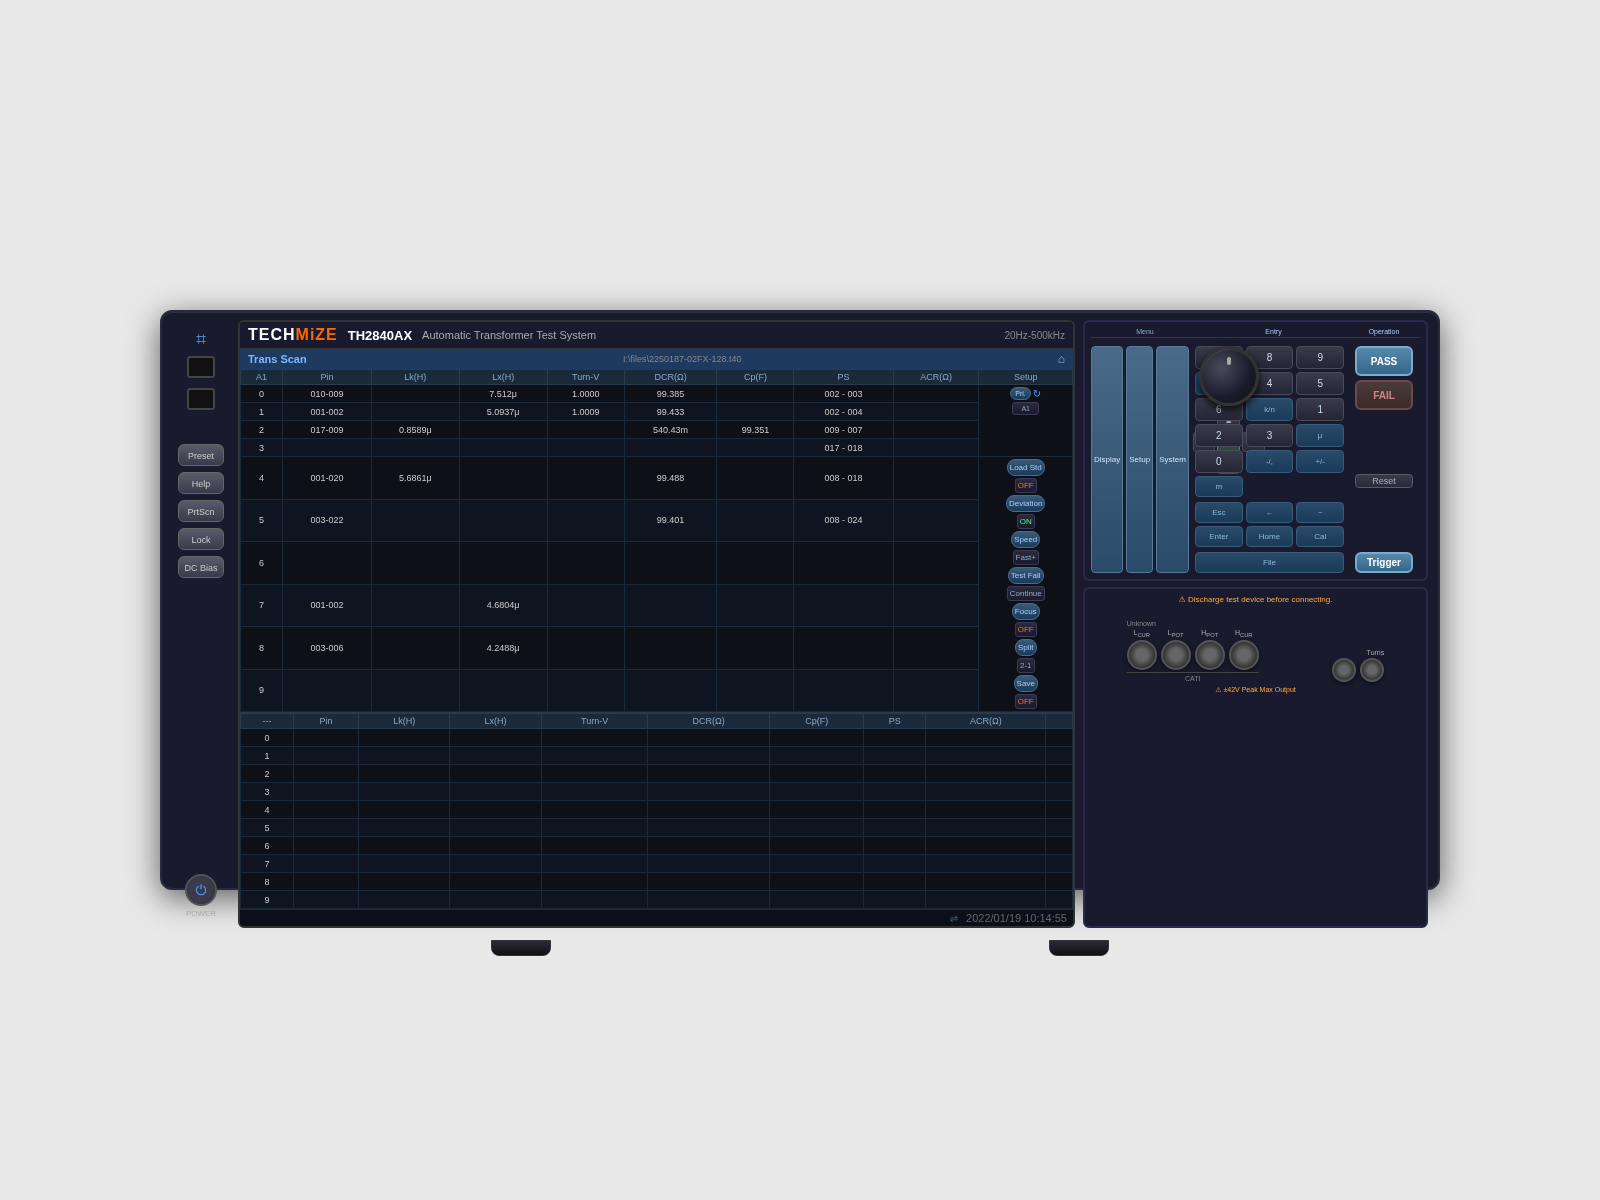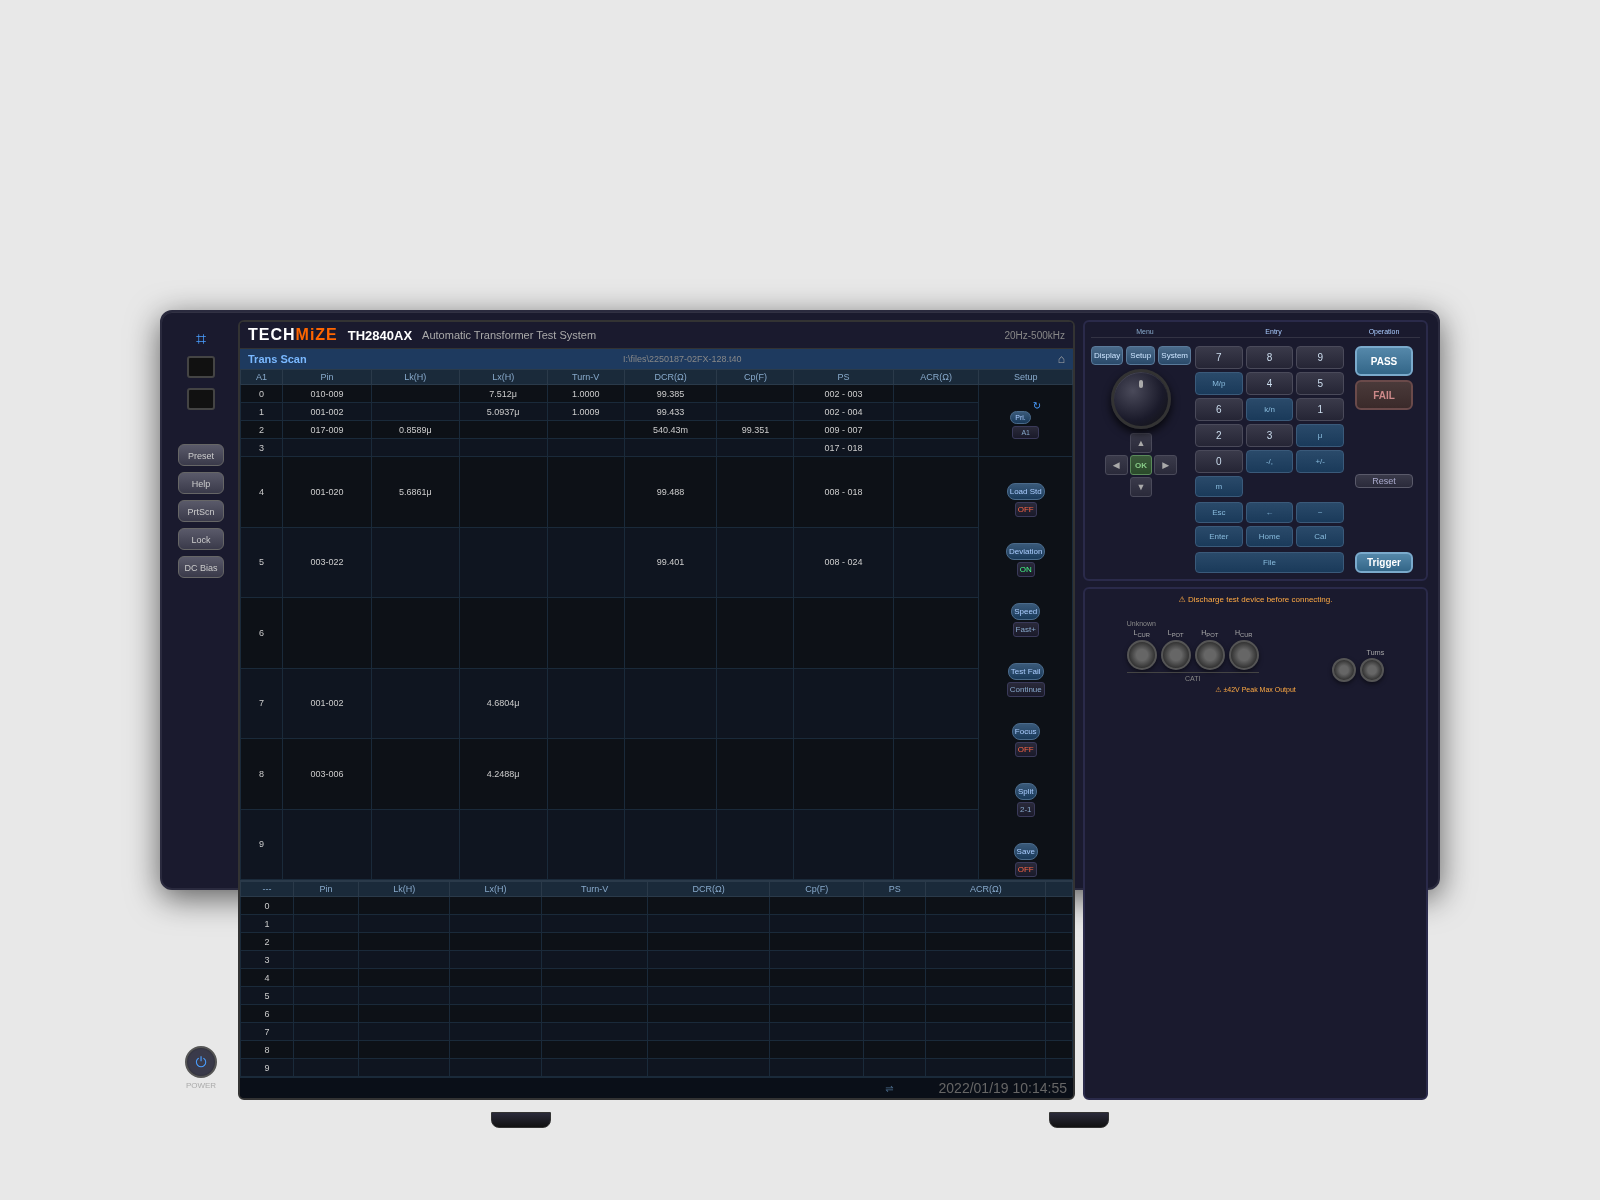--- a/index.html
+++ b/index.html
@@ -227,21 +227,20 @@
 
     .setup-btn {
       background: linear-gradient(180deg, #3a5a7a 0%, #1a3a5a 100%);
       border: 1px solid #4a6a8a;
       border-radius: 8px;
       color: #aaccff;
       font-size: 8px;
       padding: 3px 2px;
       text-align: right;
       cursor: pointer;
-      margin-top: 24px;
     }
 
     .setup-btn-val {
       background: linear-gradient(180deg, #2a2a3a 0%, #1a1a2a 100%);
       border: 1px solid #3a3a5a;
       border-radius: 3px;
       color: #88aacc;
       font-size: 8px;
       padding: 2px;
       text-align: center;
@@ -267,21 +266,21 @@
       padding: 6px;
       display: flex;
       flex-direction: column;
       gap: 4px;
     }
 
     
     .menu-section {
       width: 100px;
       display: flex;
-      flex-direction: column;
+      flex-direction: row;
       gap: 4px;
     }
 
     .menu-btns {
       display: flex;
       gap: 3px;
     }
 
     .menu-btn {
       flex: 1;
@@ -538,21 +537,21 @@
       background: #0a0f18;
       padding: 2px 6px;
       display: flex;
       align-items: center;
       justify-content: flex-end;
       border-top: 1px solid #1a2a3a;
       gap: 8px;
     }
 
     .status-icon { color: #4a6a8a; font-size: 10px; }
-    .status-time { color: #666; font-size: 14px; margin-left: 37px; }
+    .status-time { color: #666; font-size: 11px; }
 
     
     .feet-area {
       display: flex;
       justify-content: space-around;
       padding: 0 80px;
       margin-top: 4px;
     }
 
     .foot {

